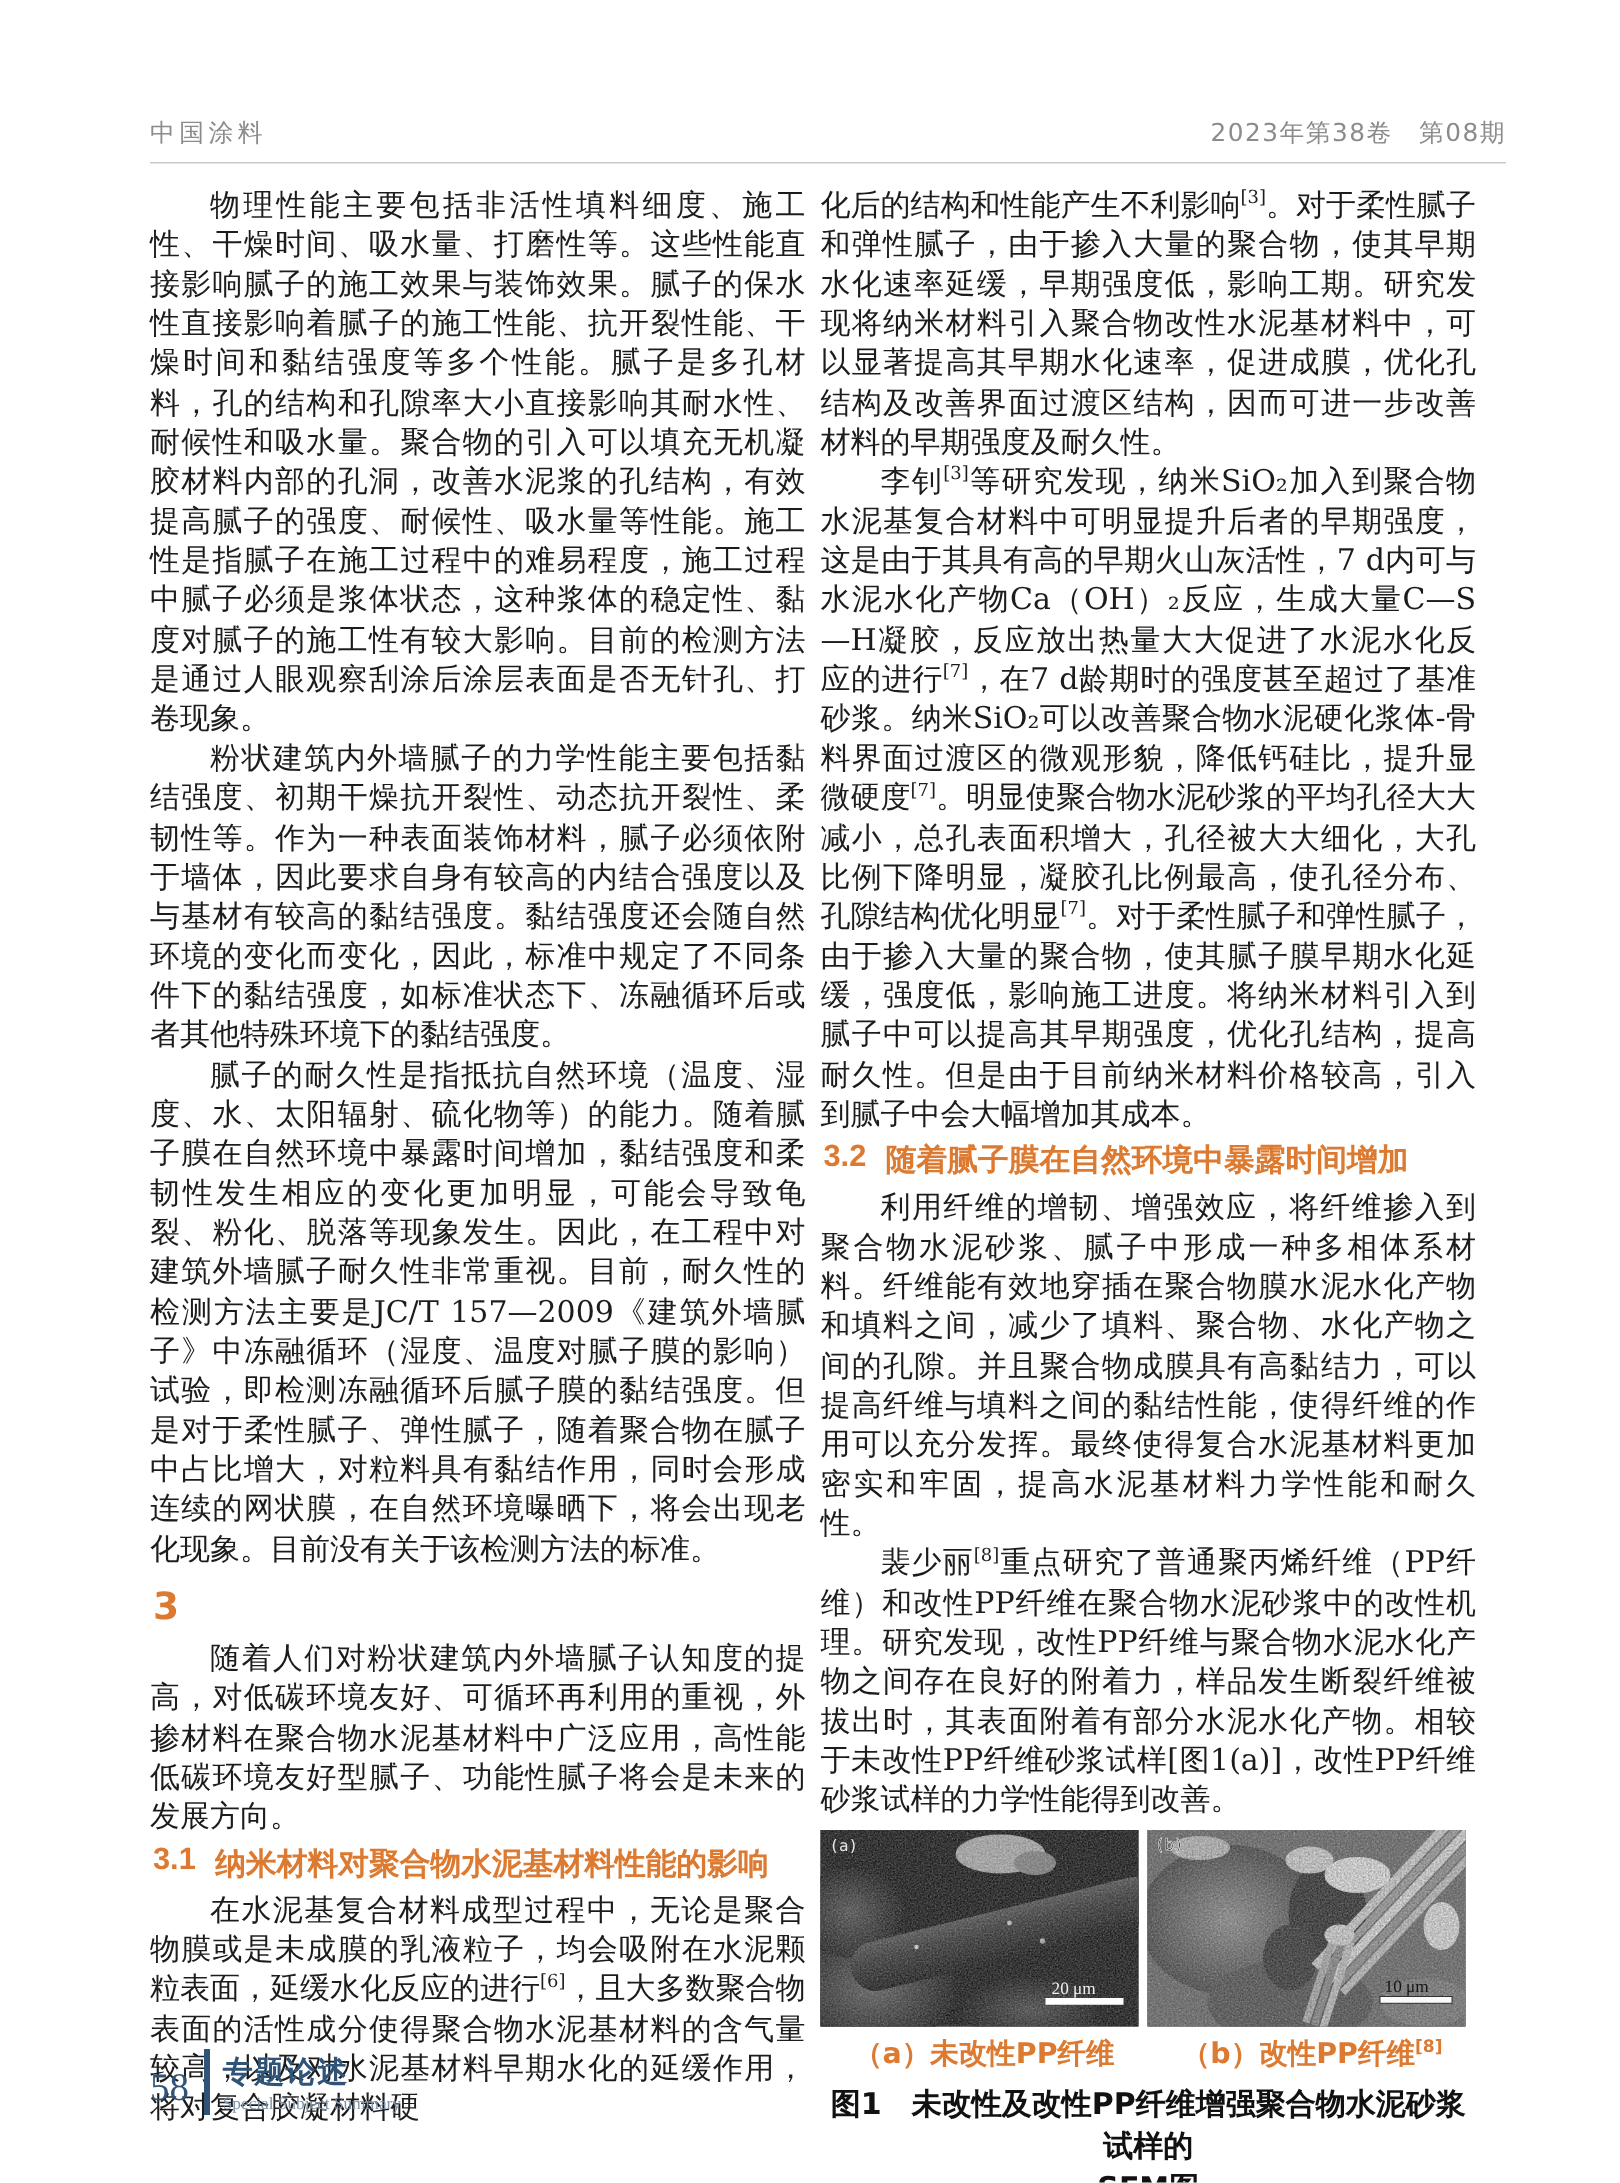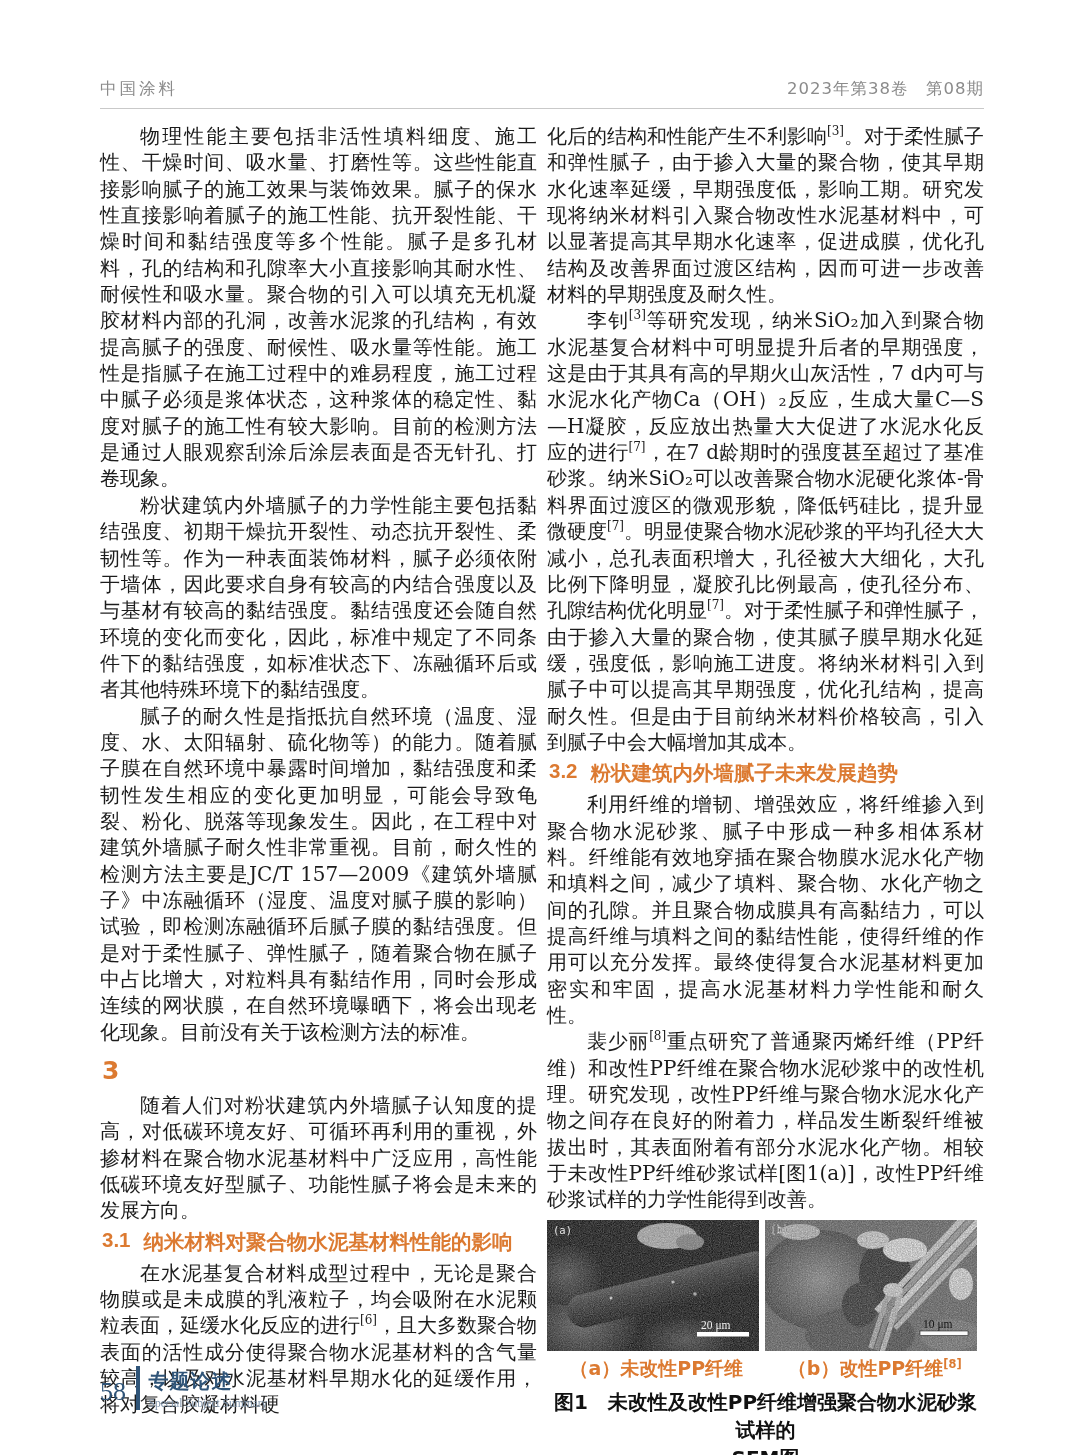--- a/index.html
+++ b/index.html
@@ -5,21 +5,21 @@
   :root{
     --accent:#dc7a31;
     --footer-blue:#2f5478;
     --footer-blue-light:#7e93a9;
     --header-gray:#8b8b8b;
     --text:#1c1c1c;
   }
   *{margin:0;padding:0;box-sizing:border-box;}
   html,body{background:#ffffff;}
   body{width:1080px;height:1455px;font-family:"DejaVu Serif","Liberation Serif",serif;color:var(--text);position:relative;overflow:hidden;}
-  .page{width:1080px;height:1300px;padding:78px 96px 0 100px;position:relative;}
+  .page{width:1080px;height:1300px;padding:78px 76px 0 100px;position:relative;}
 
   
   .page-header{display:flex;justify-content:space-between;align-items:flex-end;
     font-family:"DejaVu Sans","Liberation Sans",sans-serif;
     font-size:16.5px;color:var(--header-gray);
     border-bottom:1.5px solid #c9c9c9;padding-bottom:8px;}
   .page-header .journal{letter-spacing:3px;}
   .page-header .issue{letter-spacing:1px;}
 
   
@@ -85,21 +85,21 @@
         <span>纳米材料对聚合物水泥基材料性能的影响</span>
       </h3>
       <p class="para indent">在水泥基复合材料成型过程中，无论是聚合物膜或是未成膜的乳液粒子，均会吸附在水泥颗粒表面，延缓水化反应的进行<sup>[6]</sup>，且大多数聚合物表面的活性成分使得聚合物水泥基材料的含气量较高，以及对水泥基材料早期水化的延缓作用，将对复合胶凝材料硬</p>
     </div>
 
     <div class="col">
       <p class="para">化后的结构和性能产生不利影响<sup>[3]</sup>。对于柔性腻子和弹性腻子，由于掺入大量的聚合物，使其早期水化速率延缓，早期强度低，影响工期。研究发现将纳米材料引入聚合物改性水泥基材料中，可以显著提高其早期水化速率，促进成膜，优化孔结构及改善界面过渡区结构，因而可进一步改善材料的早期强度及耐久性。</p>
       <p class="para indent">李钊<sup>[3]</sup>等研究发现，纳米SiO₂加入到聚合物水泥基复合材料中可明显提升后者的早期强度，这是由于其具有高的早期火山灰活性，7 d内可与水泥水化产物Ca（OH）₂反应，生成大量C—S—H凝胶，反应放出热量大大促进了水泥水化反应的进行<sup>[7]</sup>，在7 d龄期时的强度甚至超过了基准砂浆。纳米SiO₂可以改善聚合物水泥硬化浆体-骨料界面过渡区的微观形貌，降低钙硅比，提升显微硬度<sup>[7]</sup>。明显使聚合物水泥砂浆的平均孔径大大减小，总孔表面积增大，孔径被大大细化，大孔比例下降明显，凝胶孔比例最高，使孔径分布、孔隙结构优化明显<sup>[7]</sup>。对于柔性腻子和弹性腻子，由于掺入大量的聚合物，使其腻子膜早期水化延缓，强度低，影响施工进度。将纳米材料引入到腻子中可以提高其早期强度，优化孔结构，提高耐久性。但是由于目前纳米材料价格较高，引入到腻子中会大幅增加其成本。</p>
       <h3 class="subsec">
         <span class="num">3.2</span>
-        <span>粉状建筑内外墙腻子未来发展趋势</span>
+        <span>随着腻子膜在自然环境中暴露时间增加</span>
       </h3>
       <p class="para indent">利用纤维的增韧、增强效应，将纤维掺入到聚合物水泥砂浆、腻子中形成一种多相体系材料。纤维能有效地穿插在聚合物膜水泥水化产物和填料之间，减少了填料、聚合物、水化产物之间的孔隙。并且聚合物成膜具有高黏结力，可以提高纤维与填料之间的黏结性能，使得纤维的作用可以充分发挥。最终使得复合水泥基材料更加密实和牢固，提高水泥基材料力学性能和耐久性。</p>
       <p class="para indent">裴少丽<sup>[8]</sup>重点研究了普通聚丙烯纤维（PP纤维）和改性PP纤维在聚合物水泥砂浆中的改性机理。研究发现，改性PP纤维与聚合物水泥水化产物之间存在良好的附着力，样品发生断裂纤维被拔出时，其表面附着有部分水泥水化产物。相较于未改性PP纤维砂浆试样[图1(a)]，改性PP纤维砂浆试样的力学性能得到改善。</p>
 
       <figure class="sem-figure">
         <div class="panels">
 
           <svg width="212" height="131" viewBox="0 0 212 131">
             <defs>
               <filter id="grainLight" x="0" y="0" width="100%" height="100%">

